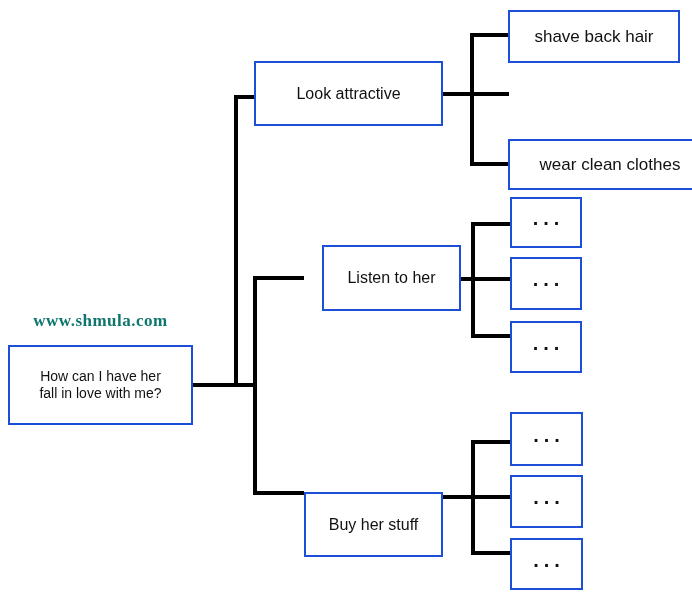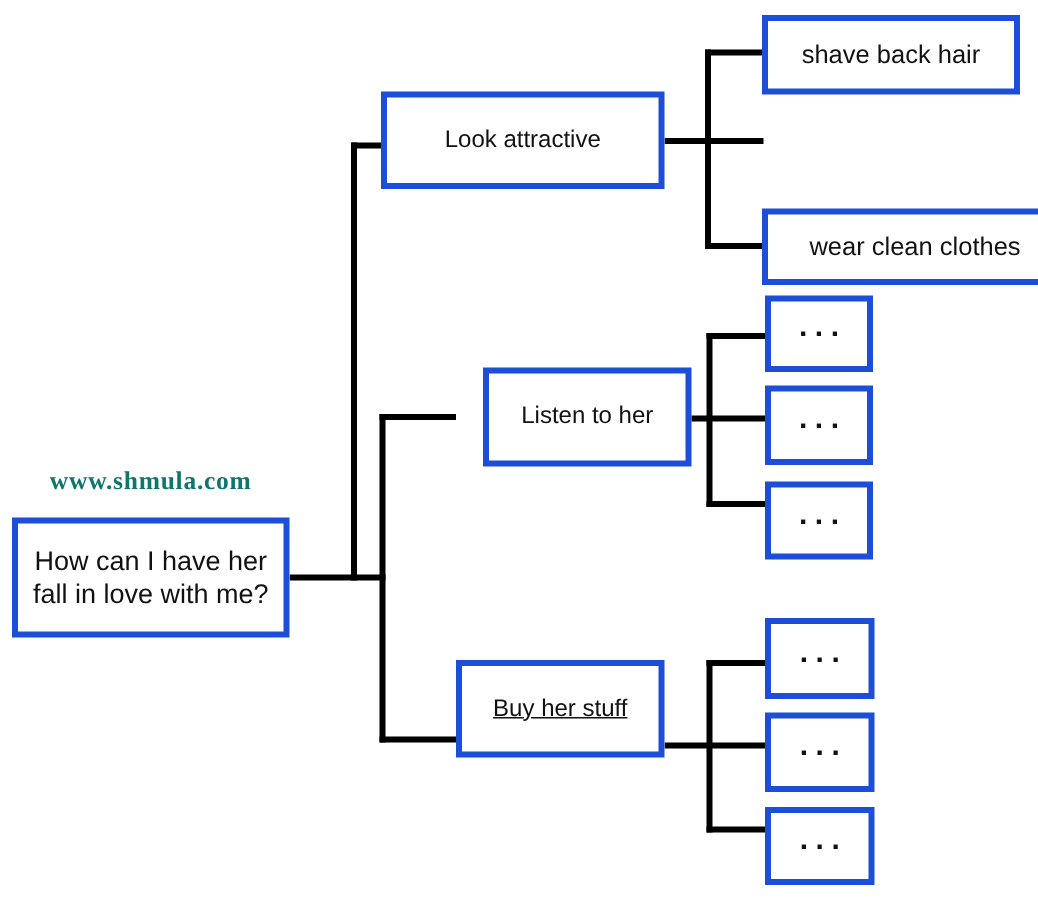--- a/index.html
+++ b/index.html
@@ -13,29 +13,29 @@
     height: 602px;
     background: #ffffff;
     font-family: "Liberation Sans", sans-serif;
     color: #111111;
     overflow: hidden;
   }
   .node {
     position: absolute;
     box-sizing: border-box;
     background: #ffffff;
-    border: 4px solid #1d4ed8;
+    border: 2px solid #1d4ed8;
     display: flex;
     align-items: center;
     justify-content: center;
     text-align: center;
     white-space: pre-line;
     line-height: 1.25;
   }
-  .root-node   { font-size: 18px; }
+  .root-node   { font-size: 14px; }
   .branch-node { font-size: 16px; }
   .leaf-node   { font-size: 17px; }
   .dots-node   { font-size: 20px; font-weight: 700; }
   .dots-node .dots {
     letter-spacing: 5px;
     margin-right: -5px;
     transform: translateY(-4px);
     white-space: nowrap;
   }
   .line {
@@ -90,21 +90,21 @@
     <span>How can I have her
 fall in love with me?</span>
   </div>
 
   <div class="node branch-node" style="left:254px; top:61px; width:189px; height:65px;">
     <span>Look attractive</span>
   </div>
   <div class="node branch-node" style="left:304px; top:245px; width:139px; height:66px;margin-left:18px;">
     <span>Listen to her</span>
   </div>
-  <div class="node branch-node" style="left:304px; top:440px; width:139px; height:65px;text-decoration:underline;">
+  <div class="node branch-node" style="left:304px; top:492px; width:139px; height:65px;">
     <span>Buy her stuff</span>
   </div>
 
   <div class="node leaf-node" style="left:508px; top:10px; width:172px; height:53px;">
     <span>shave back hair</span>
   </div>
   <div class="node leaf-node" style="left:508px; top:139px; width:204px; height:51px;">
     <span>wear clean clothes</span>
   </div>
 

